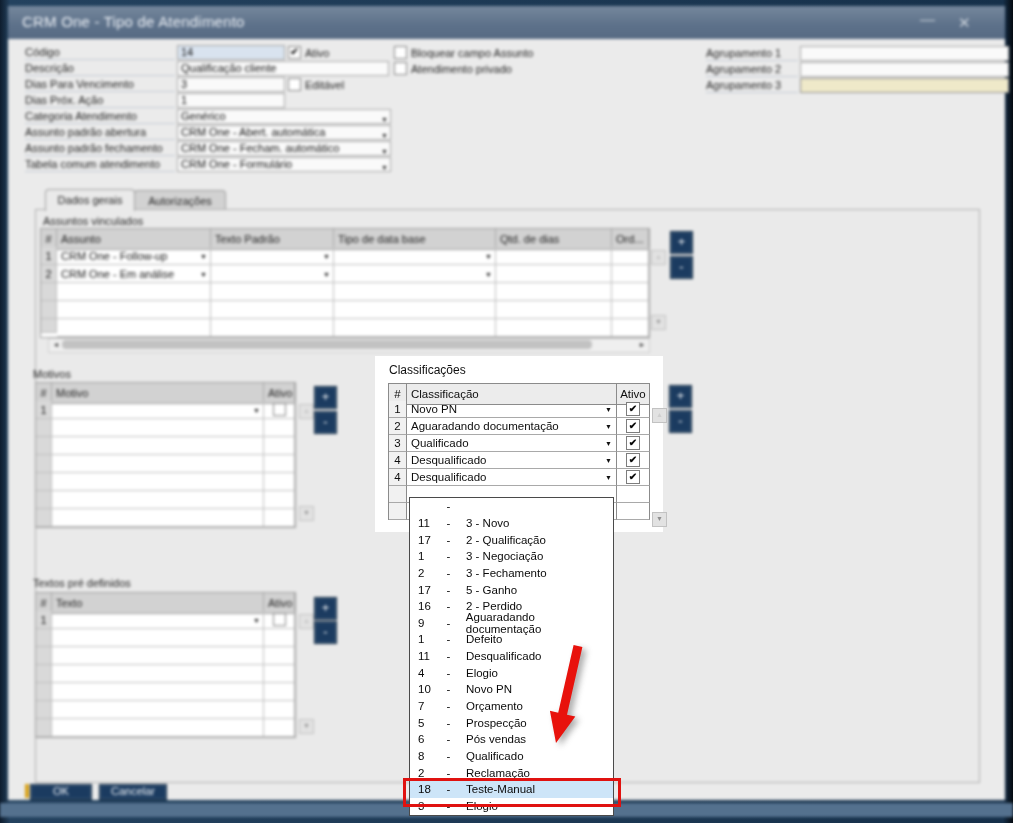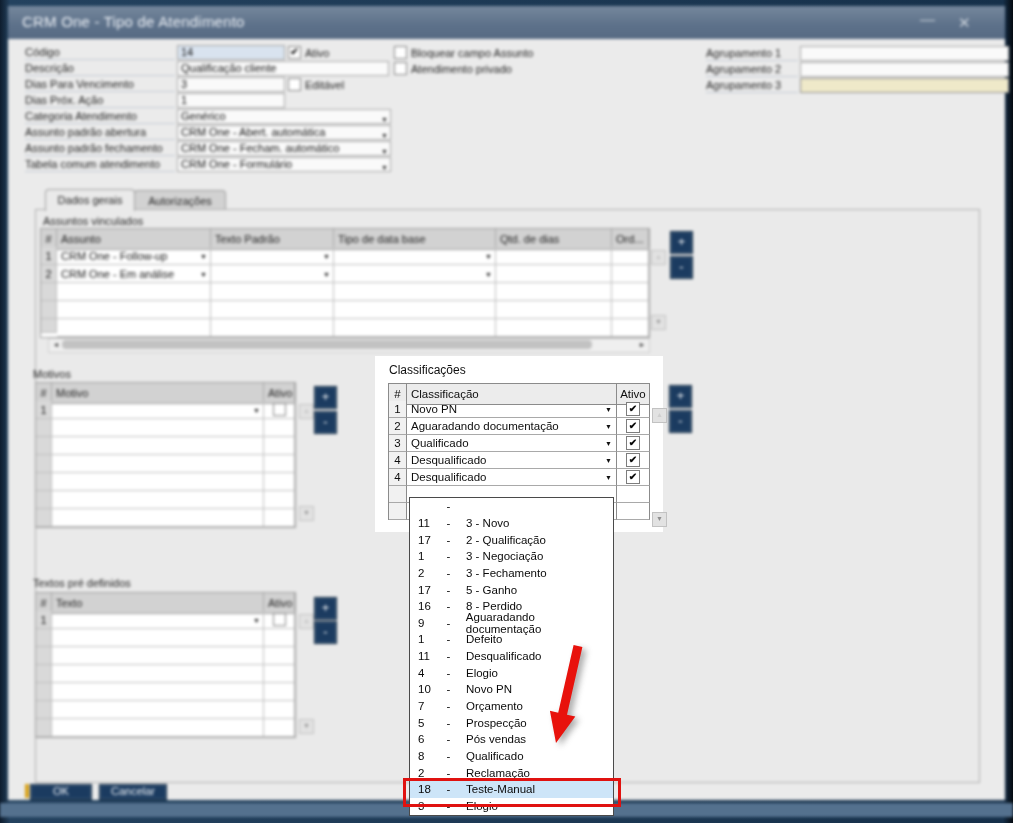--- a/index.html
+++ b/index.html
@@ -389,21 +389,21 @@
         <span class="dl">3 - Fechamento</span>
       </div>
       <div class="ditem">
         <span class="dc">17</span>
         <span class="dsep">-</span>
         <span class="dl">5 - Ganho</span>
       </div>
       <div class="ditem">
         <span class="dc">16</span>
         <span class="dsep">-</span>
-        <span class="dl">8 - Perdido</span>
+        <span class="dl">2 - Perdido</span>
       </div>
       <div class="ditem">
         <span class="dc">9</span>
         <span class="dsep">-</span>
         <span class="dl">Aguaradando documentação</span>
       </div>
       <div class="ditem">
         <span class="dc">1</span>
         <span class="dsep">-</span>
         <span class="dl">Defeito</span>

